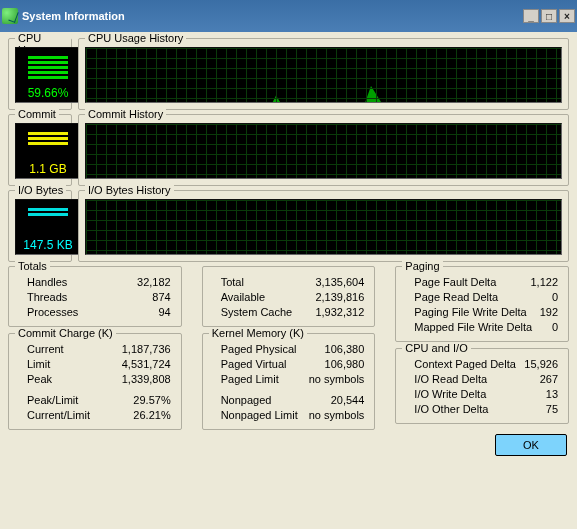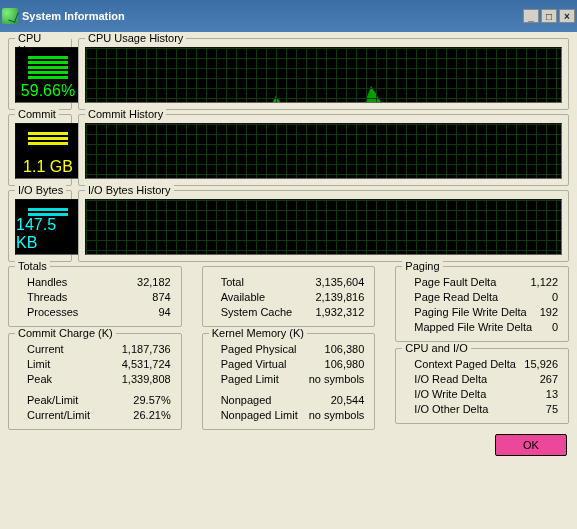--- a/index.html
+++ b/index.html
@@ -13,32 +13,32 @@
 .row { display: flex; gap: 6px; margin-bottom: 4px; }
 .group { border: 1px solid #b0aea0; border-radius: 2px; padding: 8px 6px 6px; position: relative; background: #ece9d8; }
 .group > .legend { position: absolute; top: -7px; left: 6px; background: #ece9d8; padding: 0 3px; font-size: 11px; color: #000; }
 .tight { width: 64px; }
 .wide { flex: 1; }
 .monitor { background: #000; border: 1px inset #666; display: flex; flex-direction: column; align-items: center; justify-content: flex-end; padding-bottom: 2px; width: 66px; height: 56px; margin: 0 auto; position: relative; }
 .monitor .bars { position:absolute; top:8px; left:0; right:0; display:flex; flex-direction:column; gap:2px; align-items:center; }
 .monitor .bar { width: 40px; height: 3px; background: #0d0; }
 .monitor .bars.yellow .bar { background: #ee0; }
 .monitor .bars.cyan .bar { background: #0dd; }
-.monitor .val { color: #0f0; font-size: 16px; }
+.monitor .val { color: #0f0; font-size: 12px; text-align: right; }
 .monitor .val.yellow { color: #ff0; }
 .monitor .val.cyan { color: #0ff; }
 .graph { background: #000; border: 1px inset #666; height: 56px; width: 100%; position: relative; overflow:hidden; }
 .grid { position:absolute; inset:0; background-image: linear-gradient(#0a3a0a 1px, transparent 1px), linear-gradient(90deg, #0a3a0a 1px, transparent 1px); background-size: 10px 10px; }
 .stats { display: flex; gap: 20px; margin-top: 4px; }
 .col { flex: 1; display: flex; flex-direction: column; gap: 6px; }
 .kv { display: flex; justify-content: space-between; padding: 0 4px; line-height: 15px; }
 .kv .k { color: #000; padding-left: 8px; }
 .kv .v { color: #000; text-align: right; }
 .btnrow { display:flex; justify-content:flex-end; margin-top:4px; padding-right:2px; }
-.okbtn { width: 72px; height: 22px; background: #ec4899; border: 1px solid #000; border-radius:2px; font-family: inherit; font-size:11px; cursor:pointer; }
+.okbtn { width: 72px; height: 22px; background: #7dd3fc; border: 1px solid #000; border-radius:2px; font-family: inherit; font-size:11px; cursor:pointer; }
 </style>
 </head>
 <body>
 
 <div class="titlebar">
   <span class="icon"></span>
   <span>System Information</span>
   <span class="spacer"></span>
   <div class="winbtn">_</div>
   <div class="winbtn">□</div>

